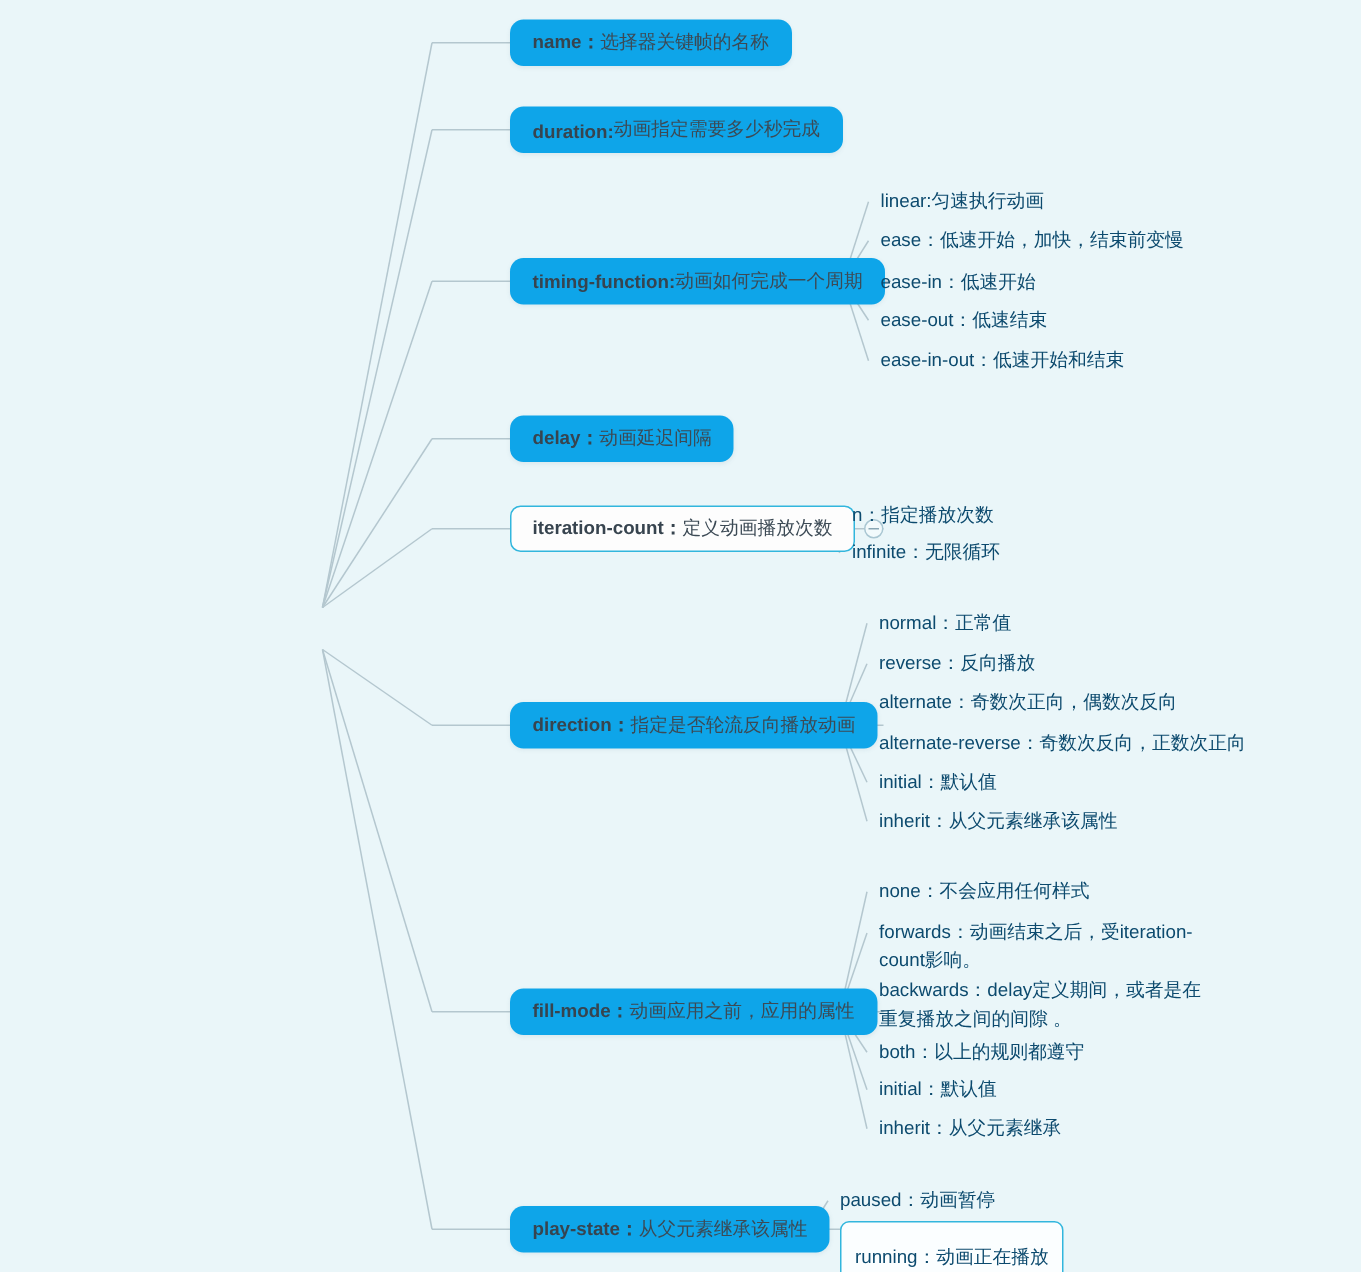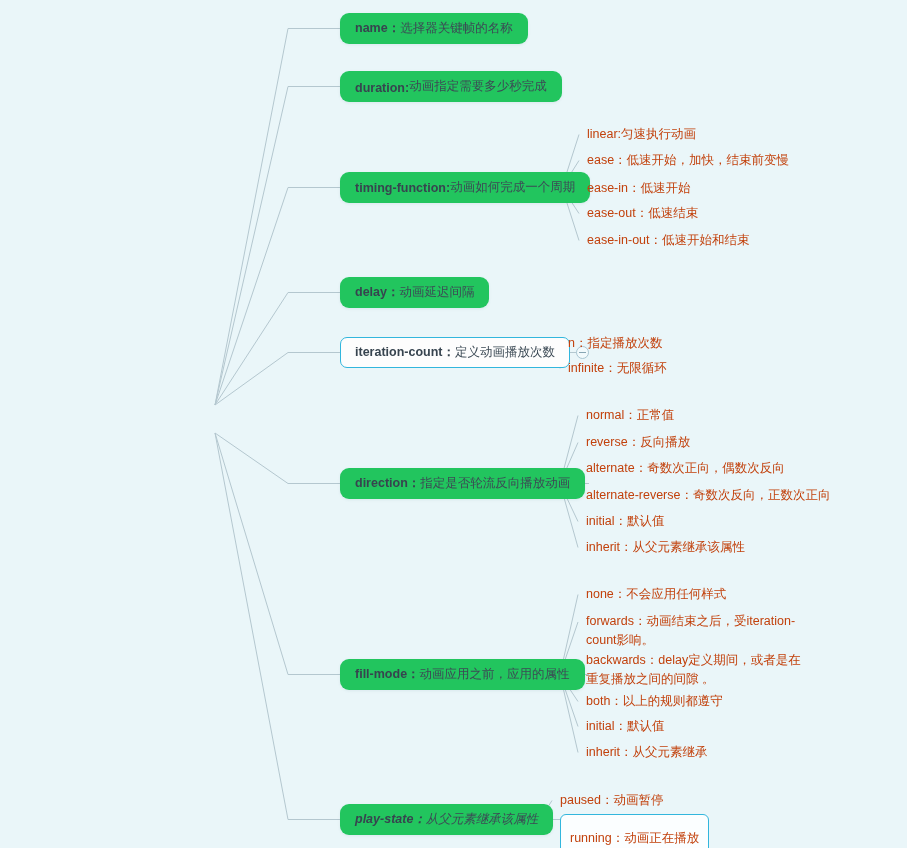--- a/index.html
+++ b/index.html
@@ -24,21 +24,21 @@
     white-space:nowrap;
   }
   .root .rlabel{
     font-size:19px;font-weight:bold;color:#3c4a55;letter-spacing:.2px;
   }
 
   
   .branch{
     position:absolute;
     display:flex;align-items:center;
-    background:#22c55e;
+    background:#0ea5e9;
     border-radius:9px;
     padding:7px 15px;
     box-shadow:0 1px 3px rgba(80,120,140,.10);
     white-space:nowrap;
     font-size:12.5px;
     color:#3c4a55;
   }
   .branch .key{font-weight:bold;color:#37444f;}
   .branch .val{color:#3c4a55;}
   .branch.selected{
@@ -46,21 +46,21 @@
     border:1.5px solid #32b6dd;
     border-radius:7px;
     padding:6px 14px;
     box-shadow:none;
   }
 
   
   .leaf{
     position:absolute;
     font-size:12.5px;
-    color:#c2410c;
+    color:#0c4a6e;
     line-height:19px;
     white-space:nowrap;
   }
   .leaf.wrap{white-space:normal;}
   .leaf.selected{
     border:1.5px solid #32b6dd;
     border-radius:6px;
     background:#fbfeff;
     padding:14px 9px;
     white-space:nowrap;
@@ -156,21 +156,21 @@
       </div>
       <div class="toggle" style="left: 576px; top: 346px;"></div>
       <div class="branch" style="left: 340px; top: 468px; text-align: center;">
         <span class="key">direction：</span>
         <span class="val">指定是否轮流反向播放动画</span>
       </div>
       <div class="branch" style="left: 340px; top: 659px;">
         <span class="key">fill-mode：</span>
         <span class="val">动画应用之前，应用的属性</span>
       </div>
-      <div class="branch" style="left: 340px; top: 804px; font-style: italic;">
+      <div class="branch" style="left: 340px; top: 804px;">
         <span class="key">play-state：</span>
         <span class="val">从父元素继承该属性</span>
       </div>
     </div>
   <div id="leaf-layer">
       <div class="leaf" style="left: 587px; top: 125px;">linear:匀速执行动画</div>
       <div class="leaf" style="left: 587px; top: 151px;">ease：低速开始，加快，结束前变慢</div>
       <div class="leaf" style="left: 587px; top: 179px;">ease-in：低速开始</div>
       <div class="leaf" style="left: 587px; top: 204px;">ease-out：低速结束</div>
       <div class="leaf" style="left: 587px; top: 231px;">ease-in-out：低速开始和结束</div>

